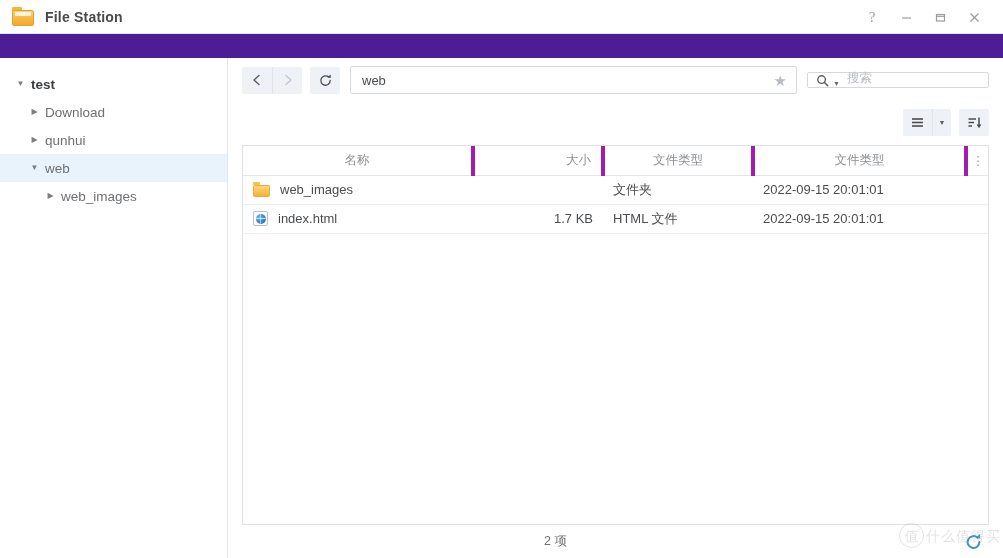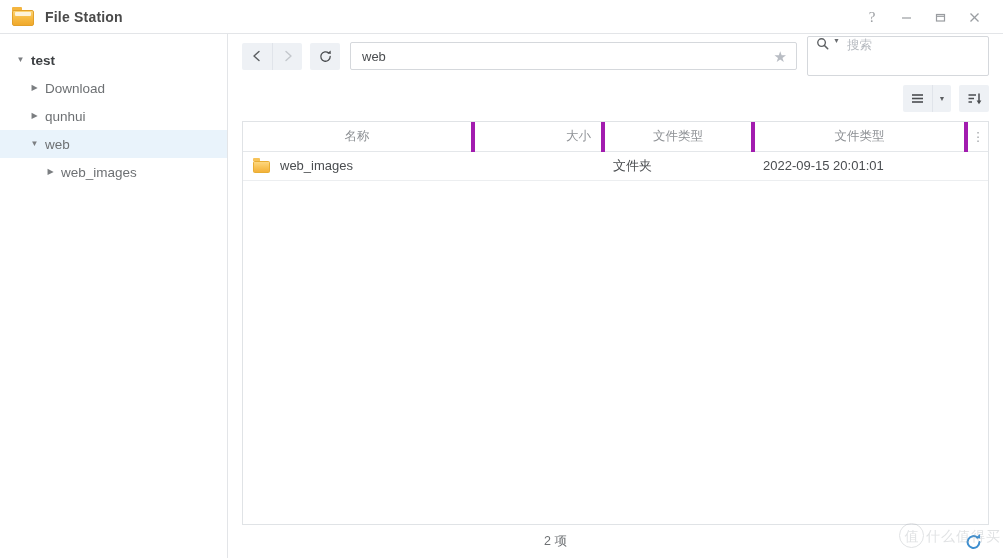--- a/index.html
+++ b/index.html
@@ -10,23 +10,24 @@
     overflow: hidden;
     background: #ffffff;
     font-family: "Liberation Sans", "DejaVu Sans", sans-serif;
     -webkit-font-smoothing: antialiased;
   }
 
   #app {
     position: relative;
     width: 1003px;
     height: 558px;
-    background: #14532d;
+    background: #4c1d95;
     display: flex;
     flex-direction: column;
+    gap: 24px;
   }
 
   
   .titlebar {
     height: 34px;
     min-height: 34px;
     background: #ffffff;
     border-bottom: 1px solid #e3e5e8;
     display: flex;
     align-items: center;
@@ -202,27 +203,27 @@
     color: #b9bdc4;
     font-size: 15px;
     line-height: 1;
     padding: 0 3px;
     cursor: default;
   }
 
   .searchbox {
     width: 182px;
     min-width: 182px;
-    height: 40px;
+    height: 16px;
     margin-left: 10px;
     background: #ffffff;
     border: 1px solid #d5d8dc;
     border-radius: 2px;
     display: flex;
-    align-items: flex-start;
+    align-items: flex-end;
     padding: 0 8px;
   }
   .search-ico {
     display: flex;
     align-items: center;
     color: #6a6d70;
     margin-right: 3px;
   }
   .search-caret {
     font-size: 7px;
@@ -574,20 +575,34 @@
                       <span class="bd"></span>
                     </span>
                     <span>web_images</span>
                   </div>
                 </td>
                 <td class="sz"></td>
                 <td>文件夹</td>
                 <td>2022-09-15 20:01:01</td>
                 <td></td>
               </tr>
+              <tr>
+                <td>
+                  <div class="namecell">
+                    <span class="ic ic-html">
+                      <span class="globe"></span>
+                    </span>
+                    <span>index.html</span>
+                  </div>
+                </td>
+                <td class="sz">1.7 KB</td>
+                <td>HTML 文件</td>
+                <td>2022-09-15 20:01:01</td>
+                <td></td>
+              </tr>
             </tbody>
         </table>
         <div class="emptyarea"></div>
       </div>
 
       <div class="statusbar">
         <span class="status-text">2 项</span>
         <span class="refresh-round">
           <svg width="19" height="19" viewBox="0 0 18 18">
             <path d="M14.6 9a5.6 5.6 0 1 1-1.75-4.05" fill="none" stroke="#3e8fd0" stroke-width="1.9" stroke-linecap="round"></path>

